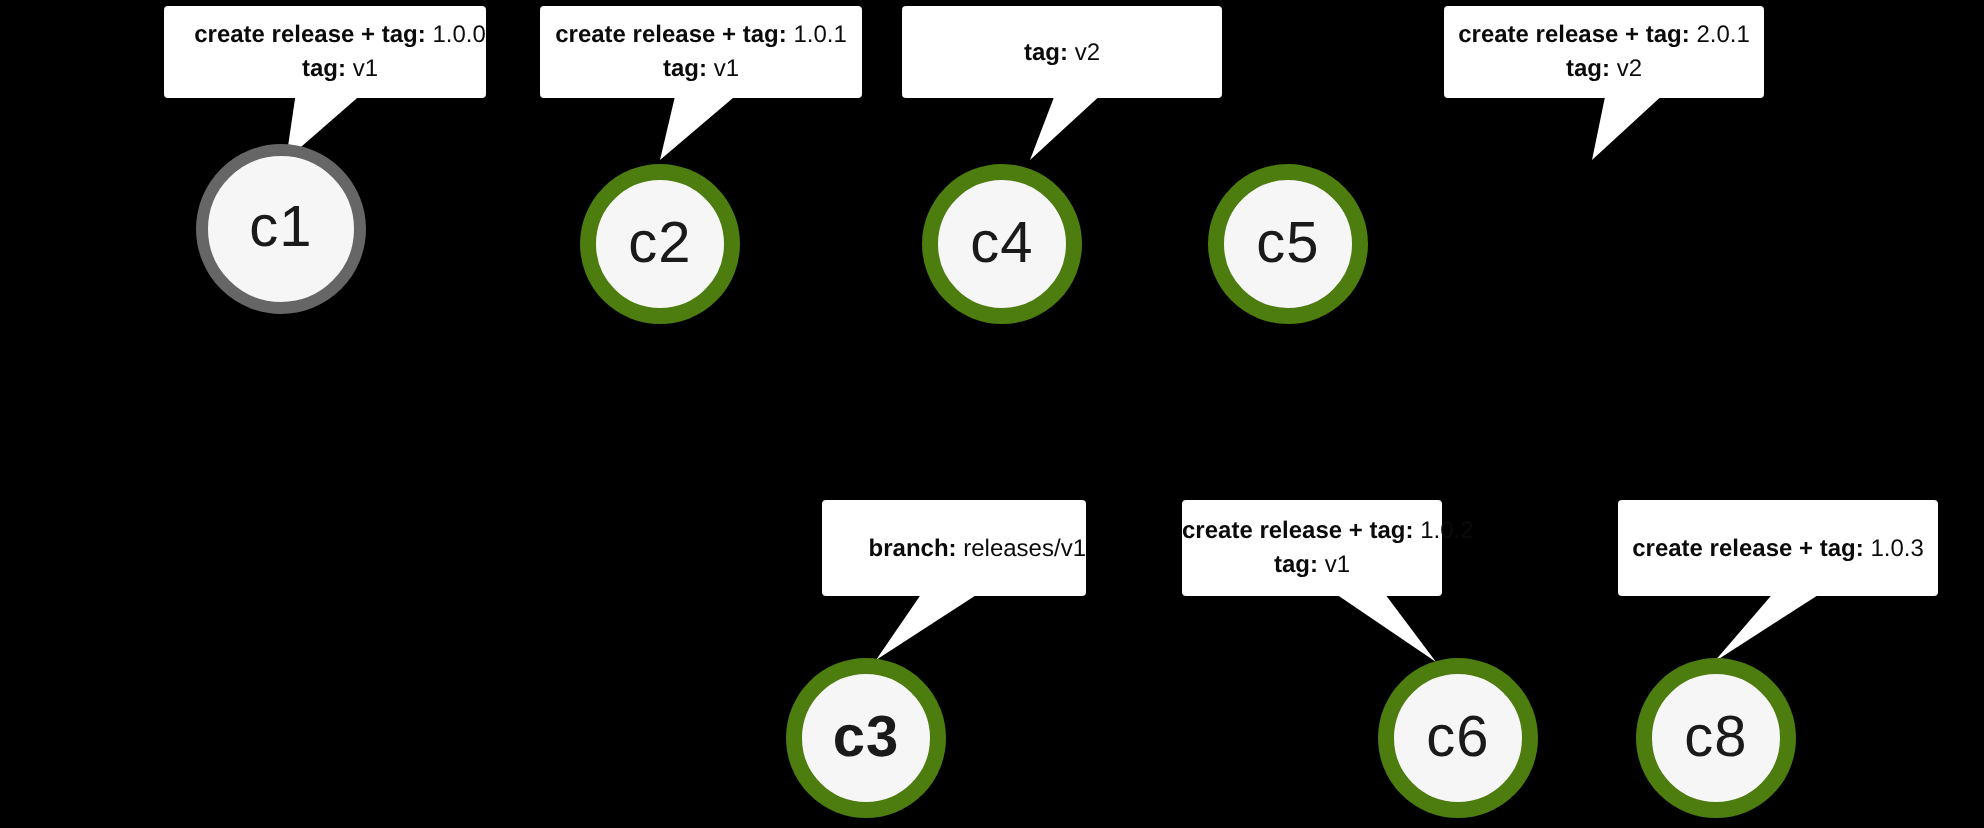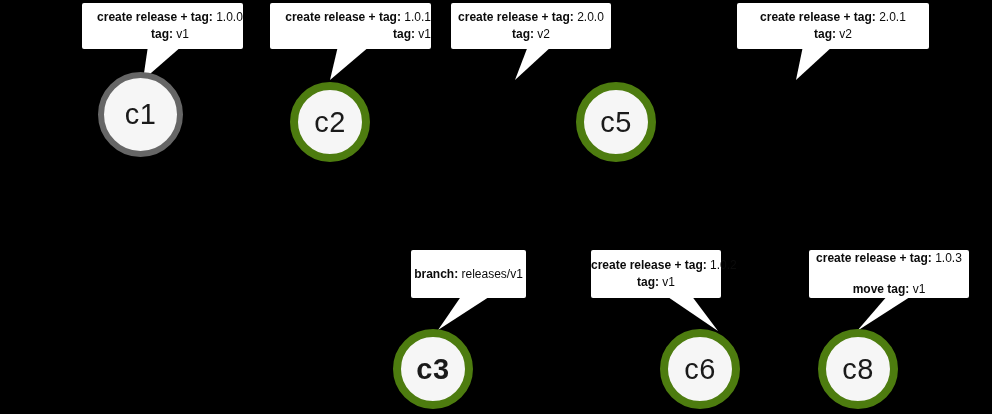--- a/index.html
+++ b/index.html
@@ -77,62 +77,63 @@
     <polygon points="462,295 492,295 438,330" fill="#ffffff"></polygon>
     <polygon points="665,295 691,295 718,331" fill="#ffffff"></polygon>
     <polygon points="888,295 913,295 857,331" fill="#ffffff"></polygon>
   </svg>
 
   <div class="callout" style="left:82px; top:3px; width:161px; height:46px;padding-left:15px;">
     <div class="line"><b>create release + tag:</b> <span>1.0.0</span></div>
     <div class="line"><b>tag:</b> <span>v1</span></div>
   </div>
 
-  <div class="callout" style="left:270px; top:3px; width:161px; height:46px;align-items:flex-end;">
+  <div class="callout" style="left:270px; top:3px; width:161px; height:46px;">
     <div class="line"><b>create release + tag:</b> <span>1.0.1</span></div>
     <div class="line"><b>tag:</b> <span>v1</span></div>
   </div>
 
   <div class="callout" style="left:451px; top:3px; width:160px; height:46px;">
-    <div class="line"><b>create release + tag:</b> <span>2.0.0</span></div>
     <div class="line"><b>tag:</b> <span>v2</span></div>
   </div>
 
-  <div class="callout" style="left:737px; top:3px; width:192px; height:46px;">
+  <div class="callout" style="left:722px; top:3px; width:160px; height:46px;">
     <div class="line"><b>create release + tag:</b> <span>2.0.1</span></div>
     <div class="line"><b>tag:</b> <span>v2</span></div>
   </div>
 
-  <div class="callout" style="left:411px; top:250px; width:115px; height:48px;">
+  <div class="callout" style="left:411px; top:250px; width:132px; height:48px;text-align:right;">
     <div class="line"><b>branch:</b> <span>releases/v1</span></div>
   </div>
 
   <div class="callout" style="left:591px; top:250px; width:130px; height:48px;">
     <div class="line"><b>create release + tag:</b> <span>1.0.2</span></div>
     <div class="line"><b>tag:</b> <span>v1</span></div>
   </div>
 
   <div class="callout" style="left:809px; top:250px; width:160px; height:48px;gap:14px;">
     <div class="line"><b>create release + tag:</b> <span>1.0.3</span></div>
-    <div class="line"><b>move tag:</b> <span>v1</span></div>
   </div>
 
   <div class="node highlighted" style="left:98px; top:72px;text-align:right;">
     <span class="label">c1</span>
   </div>
   <div class="node" style="left:290px; top:82px;">
     <span class="label">c2</span>
   </div>
-  <div class="node" style="left:576px; top:82px;">
+  <div class="node" style="left:461px; top:82px;">
+    <span class="label">c4</span>
+  </div>
+  <div class="node" style="left:604px; top:82px;">
     <span class="label">c5</span>
   </div>
 
   <div class="node" style="left:393px; top:329px;font-weight:bold;">
     <span class="label">c3</span>
   </div>
-  <div class="node" style="left:660px; top:329px;">
+  <div class="node" style="left:689px; top:329px;">
     <span class="label">c6</span>
   </div>
   <div class="node" style="left:818px; top:329px;">
     <span class="label">c8</span>
   </div>
 
 </div>
 
 </body></html>

